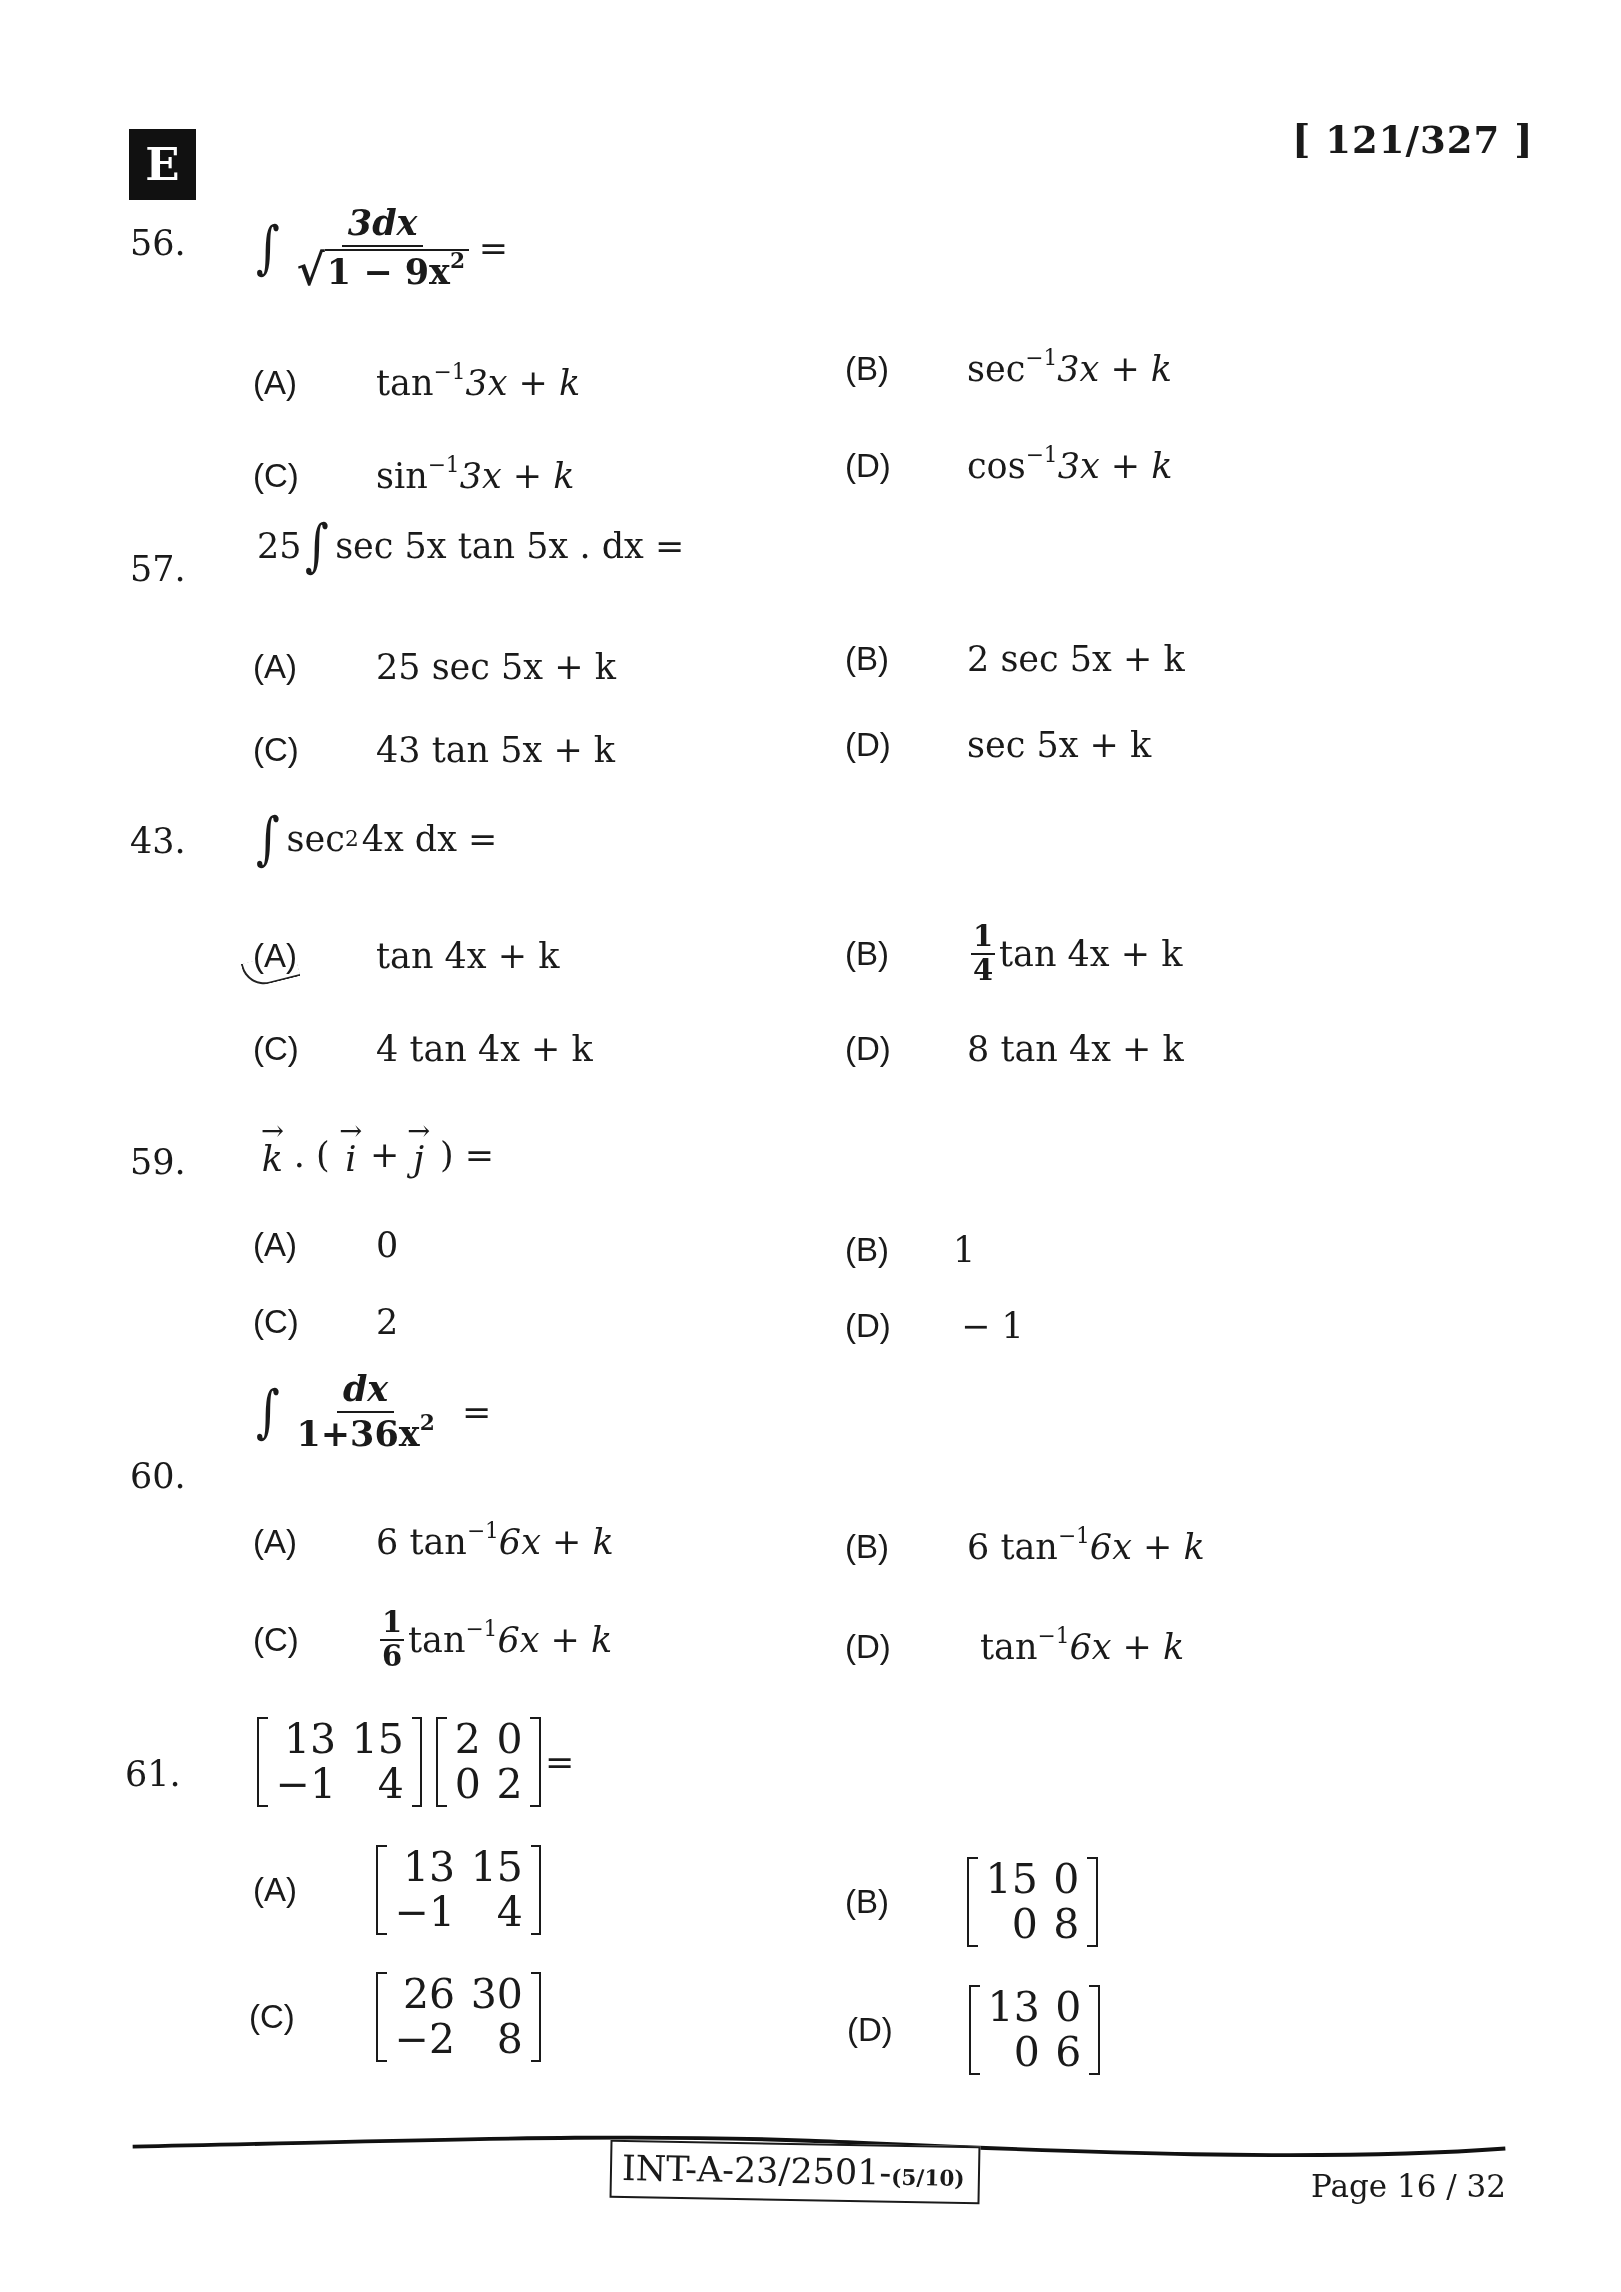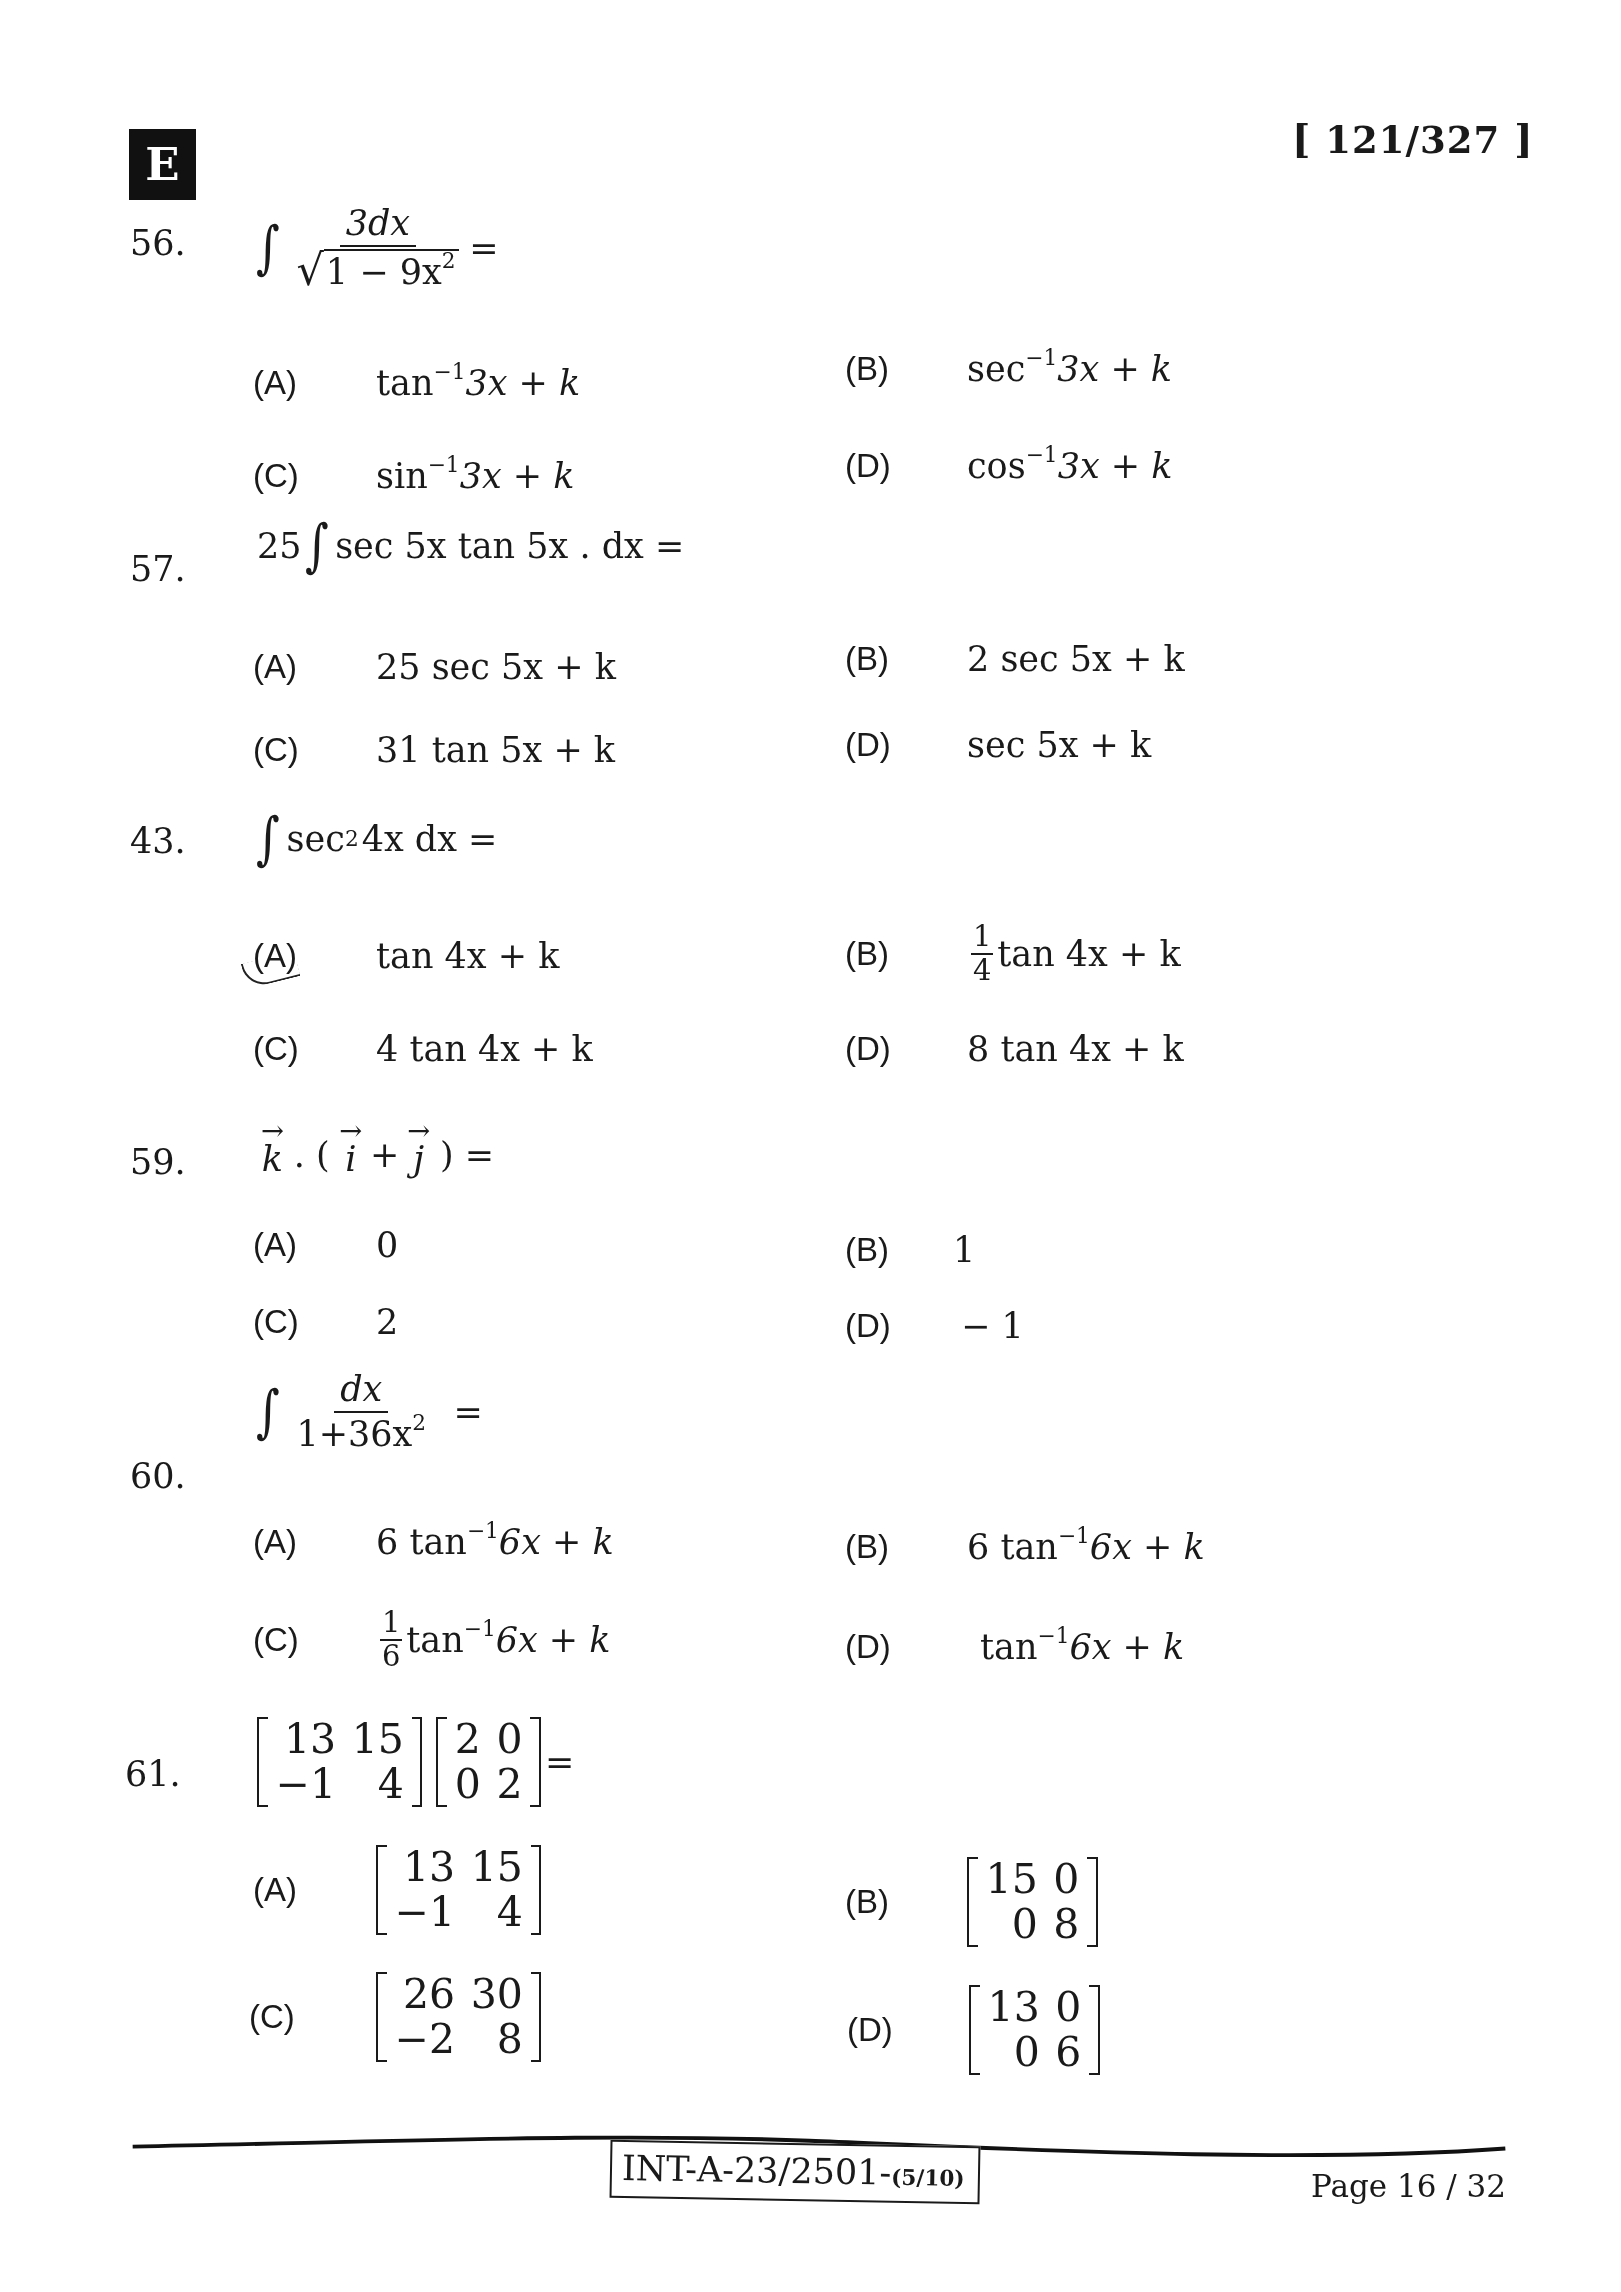--- a/index.html
+++ b/index.html
@@ -15,21 +15,21 @@
   }
   .pgref { left: 1292px; top: 116px; font-size: 37px; letter-spacing: 1px; font-weight: bold; }
   .pgref .br { font-size: 39px; }
   .qnum { font-size: 35px; }
   .stem { font-size: 35px; display: flex; align-items: center; }
   .opt { display: flex; align-items: center; font-size: 35px; }
   .opt .lbl { font-family: "Liberation Sans", sans-serif; font-size: 33px; width: 123px; }
   .opt .lbl.r { width: 122px; }
   .it { font-style: italic; }
   sup { font-size: 0.62em; vertical-align: 0.75em; line-height: 0; }
-  .frac { display: inline-flex; flex-direction: column; align-items: center; vertical-align: middle; margin: 0 3.9px; }
+  .frac { display: inline-flex; flex-direction: column; align-items: center; vertical-align: middle; margin: 0 3.9px; font-weight: bold; }
   .frac .num { padding: 0 5.9px 2px; border-bottom: 2.9px solid #1a1a1a; line-height: 1.1; }
   .frac .den { padding: 2px 5.9px 0; line-height: 1.1; }
   .frac.small { font-size: 29px; }
   .frac.small .num { border-bottom-width: 2px; padding: 0 2px; }
   .frac.small .den { padding: 0 2px; }
   .integral { font-size: 57px; line-height: 1; transform: scaleX(0.8); display: inline-block; margin-right: 3.9px; }
   .sqrt { display: inline-flex; align-items: flex-end; }
   .sqrt .rad { font-size: 43px; line-height: 1; }
   .sqrt .under { border-top: 2px solid #1a1a1a; padding: 2px 3.9px 0 2px; }
   .vec { display: inline-flex; flex-direction: column; align-items: center; line-height: 0.9; margin: 0 3.9px; }
@@ -103,21 +103,21 @@
 <div class="abs opt" style="left:253px; top:647px;">
   <span class="lbl">(A)</span>
   <span>25 sec 5x + k</span>
 </div>
 <div class="abs opt" style="left:845px; top:639px;">
   <span class="lbl r">(B)</span>
   <span>2 sec 5x + k</span>
 </div>
 <div class="abs opt" style="left:253px; top:730px;">
   <span class="lbl">(C)</span>
-  <span>31 tan 5x + k</span>
+  <span>43 tan 5x + k</span>
 </div>
 <div class="abs opt" style="left:845px; top:725px;">
   <span class="lbl r">(D)</span>
   <span>sec 5x + k</span>
 </div>
 
 <div class="abs qnum" style="left:130px; top:821px;">43.</div>
 <div class="abs stem" style="left:253px; top:810px;">
   <span class="integral">∫</span>
   <span>sec</span>

